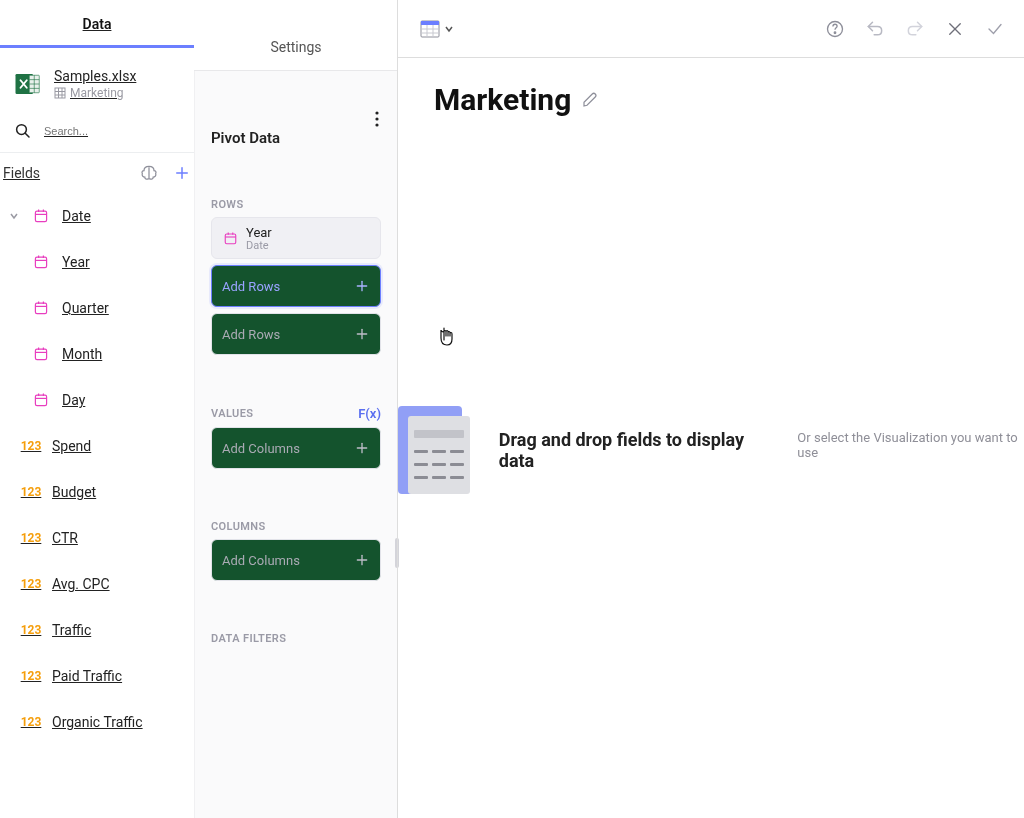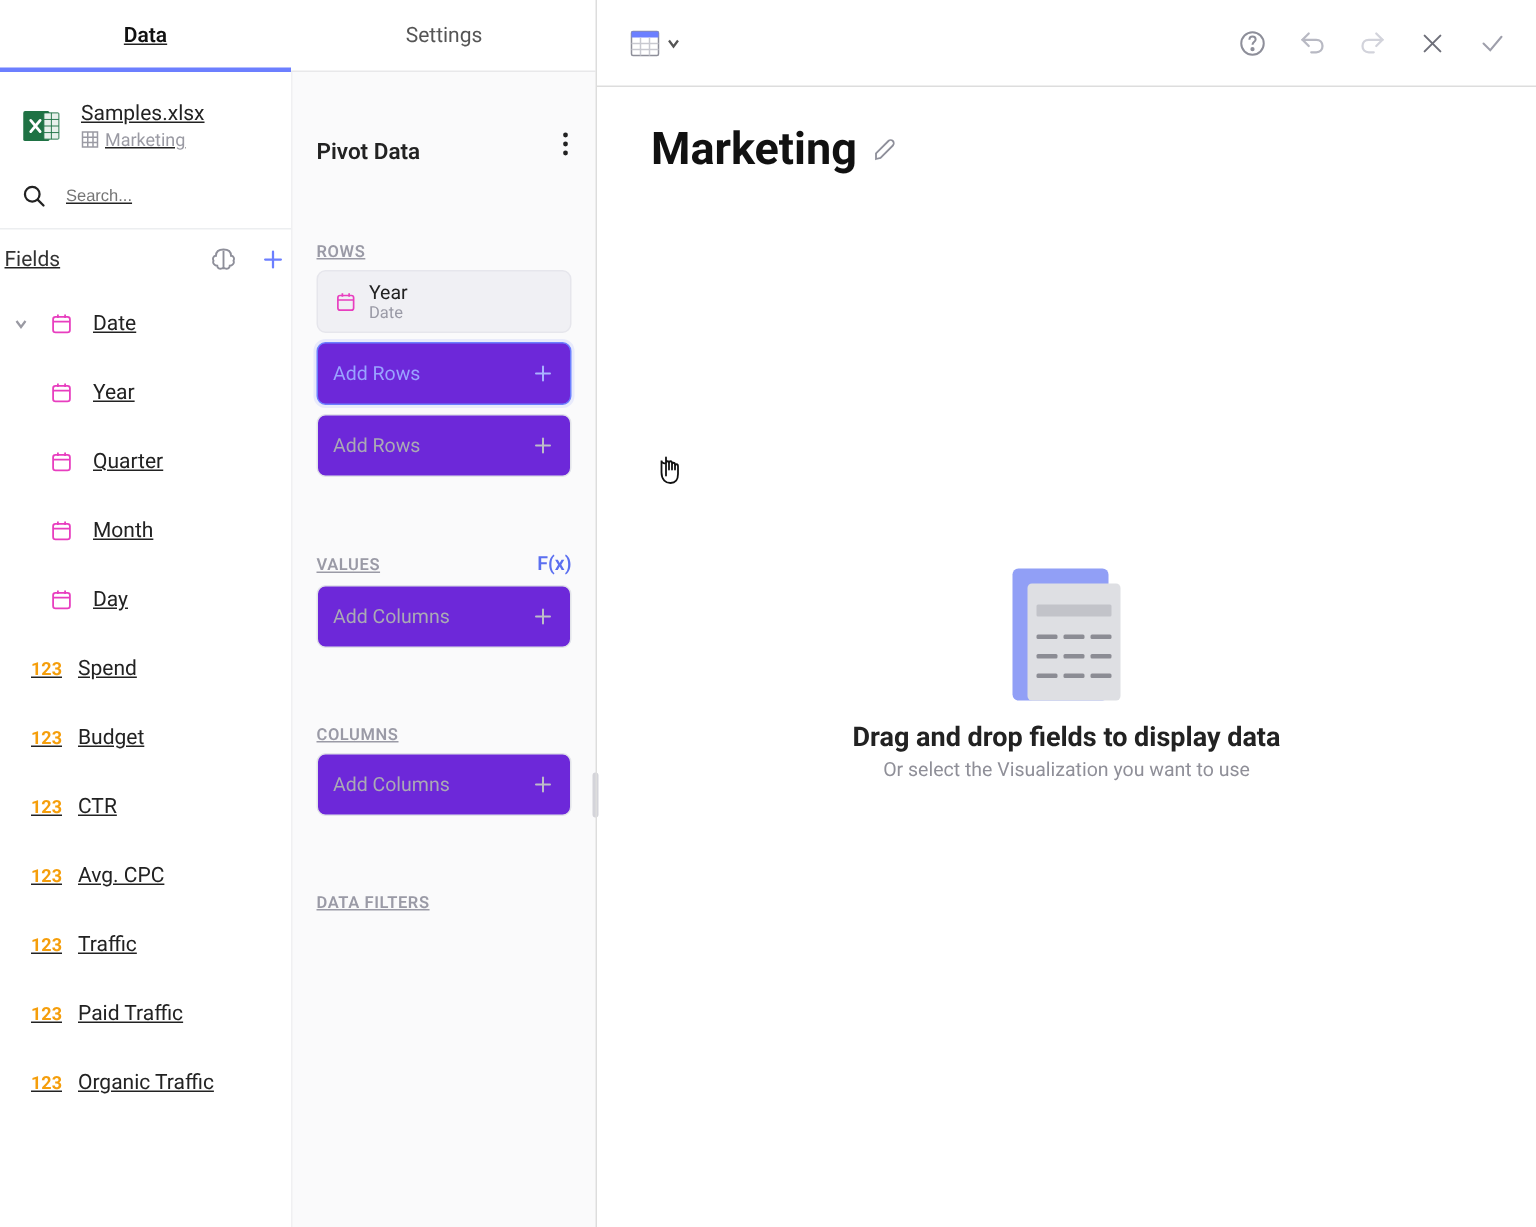--- a/index.html
+++ b/index.html
@@ -31,34 +31,34 @@
   .field-row { display: flex; align-items: center; gap: 10px; height: 46px; cursor: pointer; }
   .field-row.parent { padding-left: 8px; }
   .field-row.child { padding-left: 30px; }
   .field-row.leaf-num { padding-left: 20px; }
   .expand-icon { width: 12px; display: flex; justify-content: center; color: #9a9aa3; }
   .field-icon { width: 22px; display: flex; justify-content: center; }
   .field-icon.num { color: #f59e0b; font-weight: 700; font-size: 12px; }
   .field-label { font-size: 14px; color: #222; }
 
   
-  .mid-panel { width: 203px; background: #fafafb; border-left: 1px solid #f0f0f2; display: flex; flex-direction: column; position: relative; }
+  .mid-panel { width: 203px; background: #fafafb; border-left: 1px solid #f0f0f2; display: flex; flex-direction: column; padding-top: 14px; position: relative; margin-top: 23px; }
   .tabs-spacer { height: 48px; border-bottom: 1px solid #e8e8ea; position: absolute; top: 0; left: -1px; right: 0; background: #fff; }
   .tab-settings { position: absolute; top: 0; left: 0; right: 0; height: 48px; display: flex; align-items: center; justify-content: center; font-weight: 400; color: #555; cursor: pointer; }
 
   .pivot-body { padding: 64px 16px 0 16px; display: flex; flex-direction: column; gap: 33px; }
   .kebab { position: absolute; top: 88px; right: 18px; color: #111; cursor: pointer; }
 
   .pivot-title { font-size: 15px; font-weight: 600; color: #222; padding-top: 28px; }
 
   .section-header { display: flex; justify-content: space-between; align-items: center; margin-top: 18px; }
-  .section-label { font-size: 11px; font-weight: 600; color: #9a9aa6; letter-spacing: 0.4px; text-decoration: underline; }
+  .section-label { font-size: 11px; font-weight: 600; color: #9a9aa6; letter-spacing: 0.4px; }
   .fx-link { font-size: 13px; font-weight: 600; color: #5b6ff0; cursor: pointer; }
 
-  .chip { border: 1px solid #e2e3e9; border-radius: 6px; height: 42px; display: flex; align-items: center; padding: 0 10px; gap: 8px; background: #6d28d9; margin-top: 6px; }
+  .chip { border: 1px solid #e2e3e9; border-radius: 6px; height: 42px; display: flex; align-items: center; padding: 0 10px; gap: 8px; background: #14532d; margin-top: 6px; }
   .chip.filled { background: #f0f0f4; border-color: #e6e6ec; }
   .chip-icon { width: 16px; display: flex; justify-content: center; }
   .chip-texts { display: flex; flex-direction: column; flex: 1; }
   .chip-main { font-size: 13px; color: #222; }
   .chip-sub { font-size: 11px; color: #9a9aa6; margin-top: -1px; }
   .chip-placeholder { font-size: 13px; color: #aaaab4; flex: 1; }
   .chip-plus { color: #bdbdc8; }
   .chip.active-drop { border: 1.5px solid #6c7fff; box-shadow: 0 0 0 2px rgba(108,127,255,0.12); }
   .chip.active-drop .chip-placeholder { color: #9aa3ff; }
 
@@ -70,21 +70,21 @@
   
   .right-panel { flex: 1; display: flex; flex-direction: column; border-left: 1px solid #ddd; position: relative; }
   .right-topbar { height: 58px; display: flex; align-items: center; padding: 0 18px; border-bottom: 1px solid #ddd; }
   .viz-dd { display: flex; align-items: center; gap: 4px; background: #fff; padding: 2px 4px; border-radius: 4px; cursor: pointer; }
   .topbar-right { margin-left: auto; display: flex; align-items: center; gap: 18px; color: #9fa0ab; }
   .topbar-icon { width: 22px; height: 22px; display: flex; align-items: center; justify-content: center; cursor: pointer; }
 
   .title-row { display: flex; align-items: center; gap: 10px; padding: 24px 36px; }
   .page-title { font-size: 30px; font-weight: 700; color: #111; }
 
-  .canvas-center { flex: 1; display: flex; flex-direction: column; align-items: center; justify-content: center; gap: 14px; margin-top: -60px; }
+  .canvas-center { flex: 1; display: flex; flex-direction: row; align-items: center; justify-content: center; gap: 34px; margin-top: -60px; }
   .placeholder-viz { width: 72px; height: 88px; position: relative; }
   .placeholder-viz .back { position: absolute; left: 0; top: 0; width: 64px; height: 88px; background: #7e8ef5; border-radius: 4px; opacity: 0.85; }
   .placeholder-viz .front { position: absolute; left: 10px; top: 10px; width: 62px; height: 78px; background: #dedfe3; border-radius: 3px; display: flex; flex-direction: column; justify-content: space-evenly; padding: 4px 6px; }
   .placeholder-viz .front .hdr { height: 8px; background: #c2c3c9; border-radius: 1px; margin-bottom: 2px; }
   .placeholder-viz .front .row { display: flex; gap: 4px; }
   .placeholder-viz .front .cell { flex: 1; height: 3px; background: #8b8c94; border-radius: 1px; }
 
   .canvas-h { font-size: 18px; font-weight: 700; color: #222; }
   .canvas-sub { font-size: 13px; color: #8f8f98; margin-top: -10px; }
 

